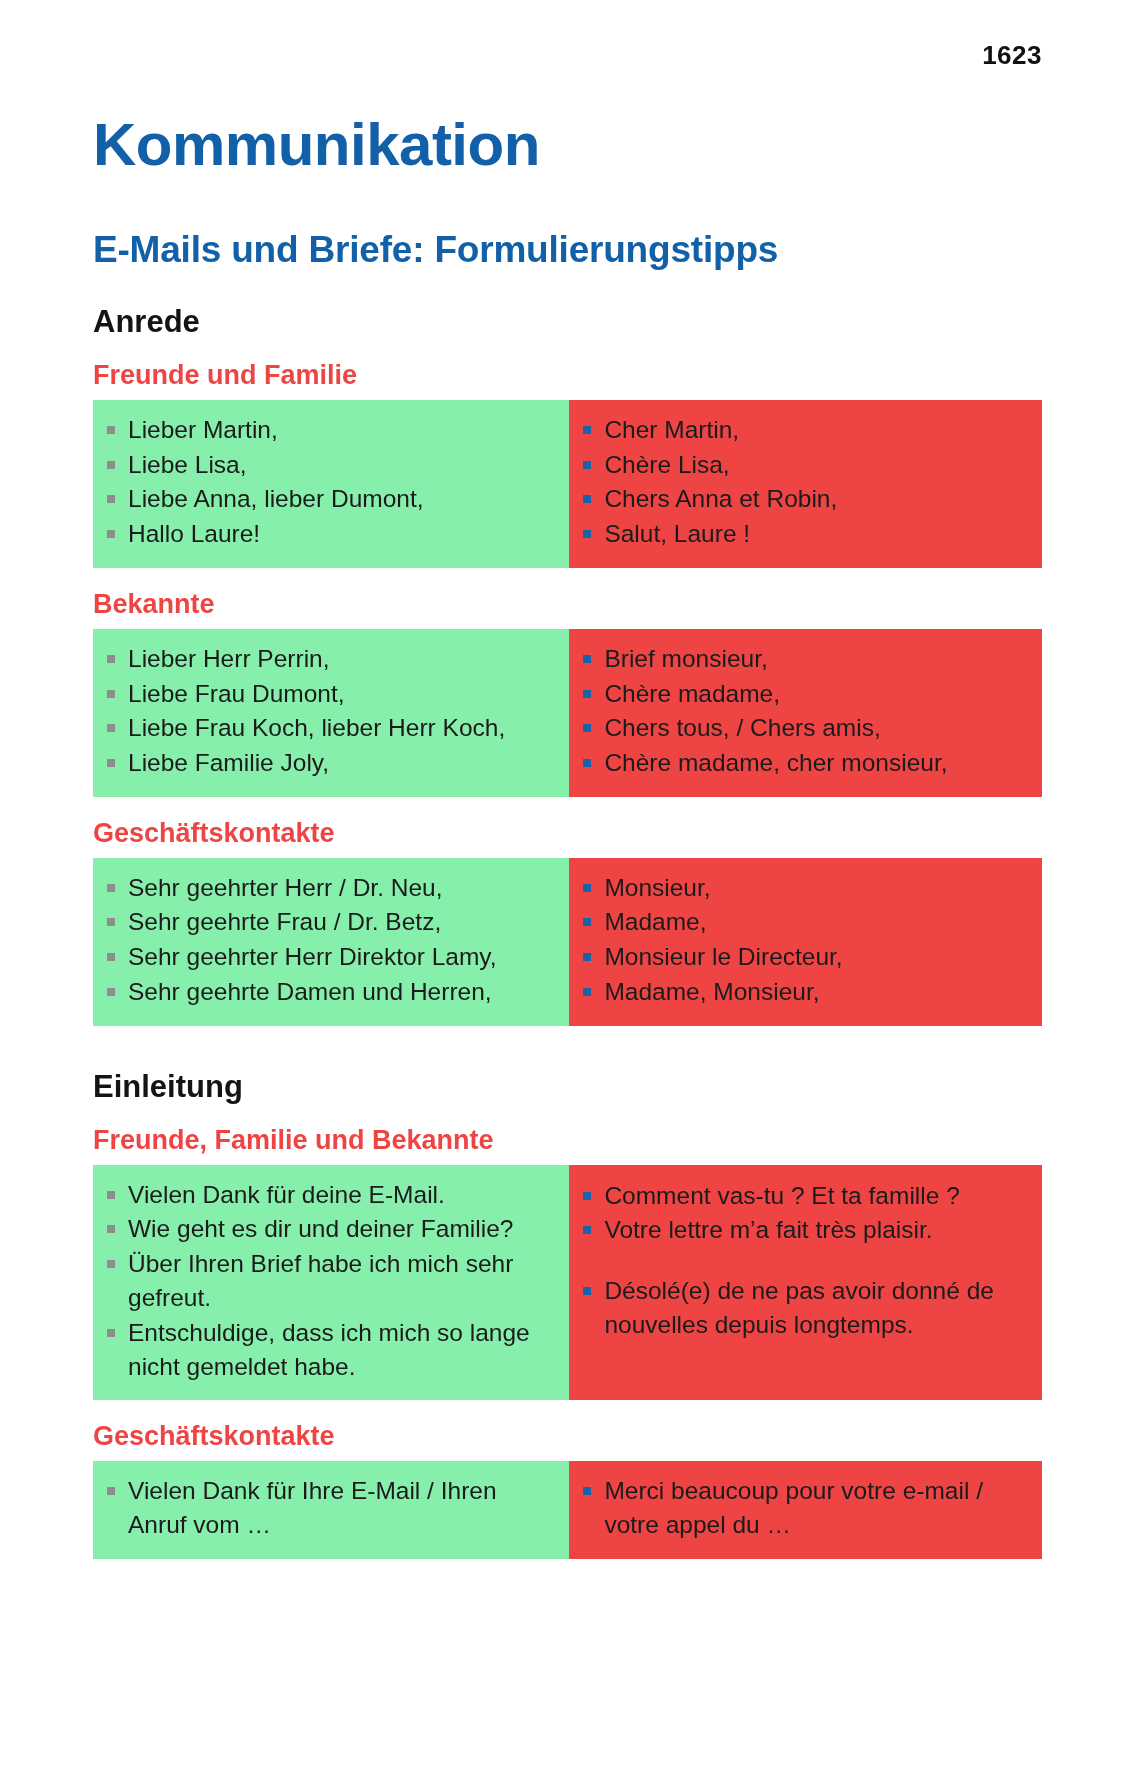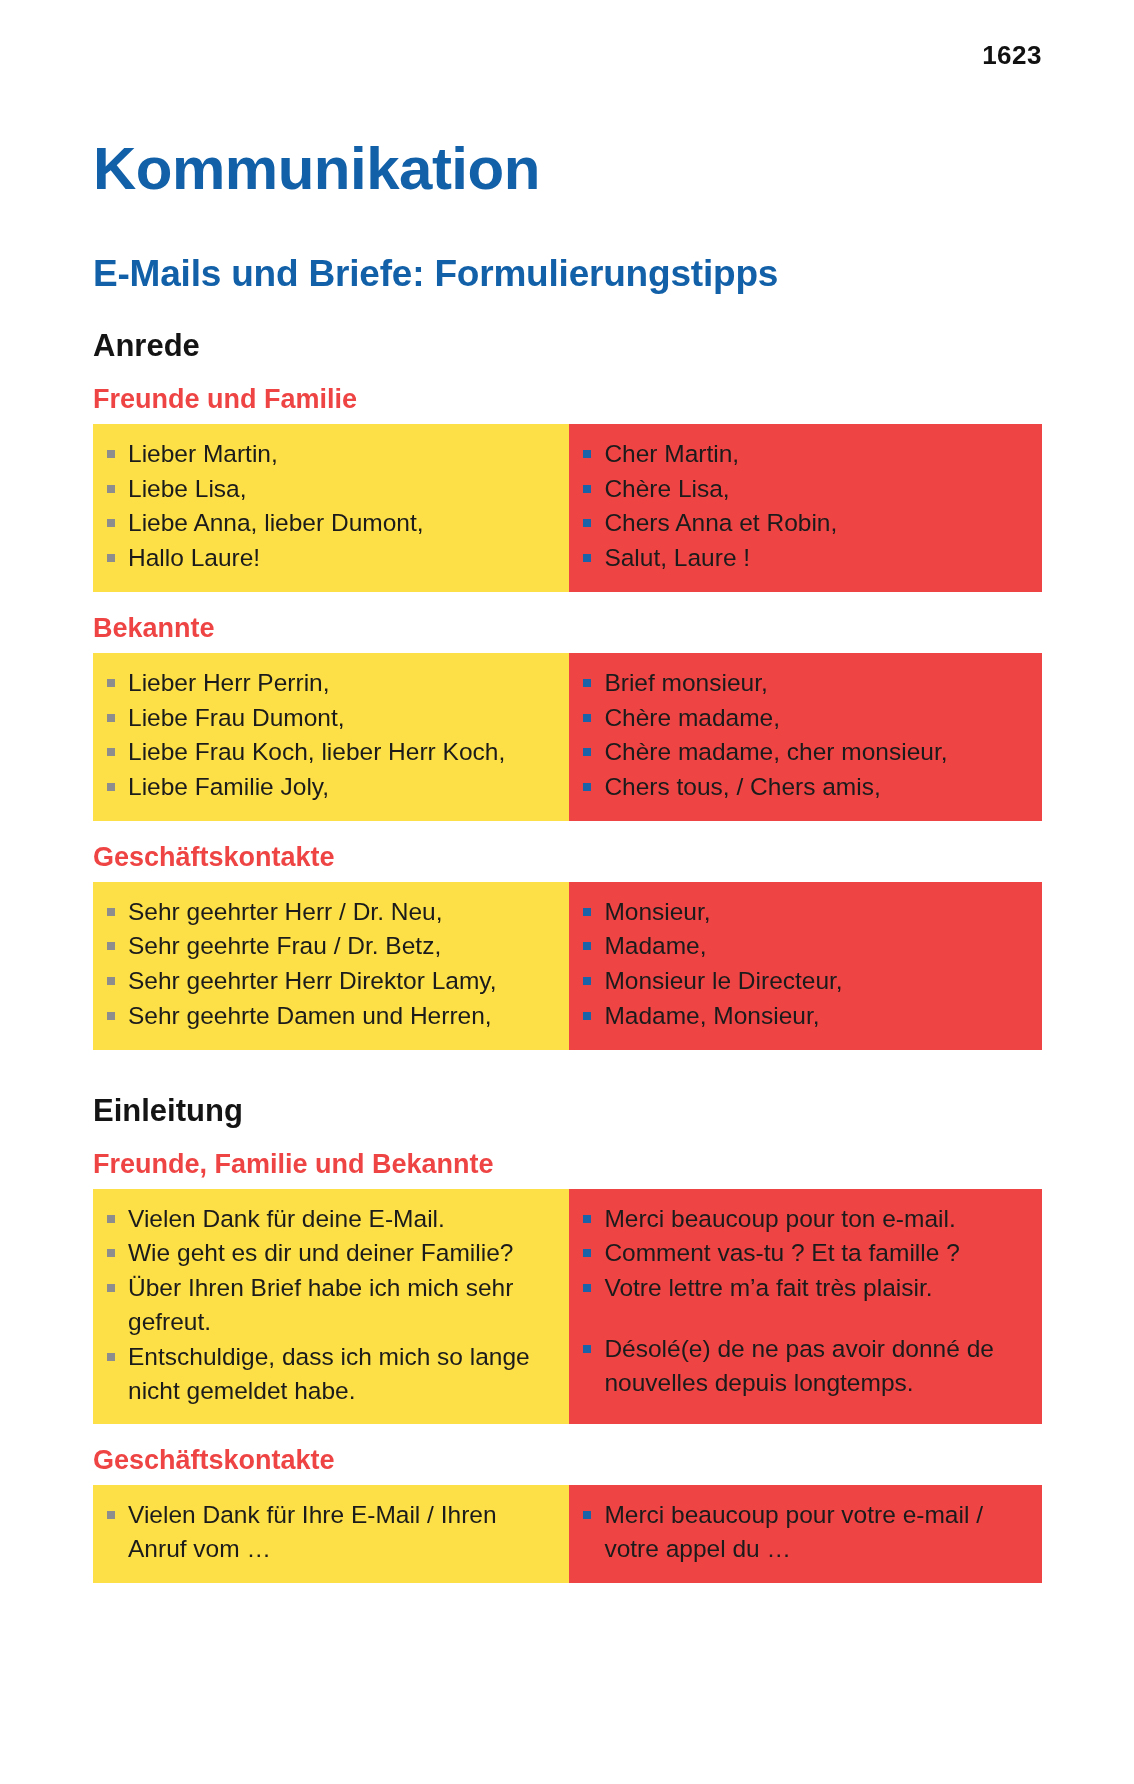--- a/index.html
+++ b/index.html
@@ -46,21 +46,21 @@
     box-sizing: border-box;
   }
 
   
   .chapter-title {
     font-size: 60px;
     font-weight: 700;
     color: #1260a8;
     line-height: 1.04;
     letter-spacing: -0.5px;
-    margin: 46px 0 0 0;
+    margin: 22px 0 0 0;
     white-space: nowrap;
   }
   .section-title {
     font-size: 37px;
     font-weight: 700;
     color: #1260a8;
     line-height: 1.1;
     letter-spacing: -0.2px;
     margin: 54px 0 0 0;
     white-space: nowrap;
@@ -88,21 +88,21 @@
     display: flex;
     width: 100%;
     align-items: stretch;
   }
   .col {
     box-sizing: border-box;
     padding: 13px 10px 16px 12px;
   }
   .col-de {
     width: 50.2%;
-    background: #fde047;
+    background: #86efac;
   }
   .col-fr {
     width: 49.8%;
     background: #ef4444;
   }
   ul.items {
     list-style: none;
     margin: 0;
     padding: 0;
   }
@@ -171,22 +171,22 @@
               <li><span class="bullet"></span><span>Lieber Herr Perrin,</span></li>
               <li><span class="bullet"></span><span>Liebe Frau Dumont,</span></li>
               <li><span class="bullet"></span><span>Liebe Frau Koch, lieber Herr Koch,</span></li>
               <li><span class="bullet"></span><span>Liebe Familie Joly,</span></li>
             </ul>
           </div>
           <div class="col col-fr">
             <ul class="items">
               <li><span class="bullet"></span><span>Brief monsieur,</span></li>
               <li><span class="bullet"></span><span>Chère madame,</span></li>
+              <li><span class="bullet"></span><span>Chers tous, / Chers amis,</span></li>
               <li><span class="bullet"></span><span>Chère madame, cher monsieur,</span></li>
-              <li><span class="bullet"></span><span>Chers tous, / Chers amis,</span></li>
             </ul>
           </div>
         </div>
         <div class="group-title">Geschäftskontakte</div>
         <div class="pair block">
           <div class="col col-de">
             <ul class="items">
               <li><span class="bullet"></span><span>Sehr geehrter Herr / Dr. Neu,</span></li>
               <li><span class="bullet"></span><span>Sehr geehrte Frau / Dr. Betz,</span></li>
               <li><span class="bullet"></span><span>Sehr geehrter Herr Direktor Lamy,</span></li>
@@ -208,21 +208,21 @@
           <div class="col col-de">
             <ul class="items">
               <li><span class="bullet"></span><span>Vielen Dank für deine E-Mail.</span></li>
               <li><span class="bullet"></span><span>Wie geht es dir und deiner Familie?</span></li>
               <li><span class="bullet"></span><span>Über Ihren Brief habe ich mich sehr gefreut.</span></li>
               <li><span class="bullet"></span><span>Entschuldige, dass ich mich so lange nicht gemeldet habe.</span></li>
             </ul>
           </div>
           <div class="col col-fr">
             <ul class="items">
-              <li><span class="bullet"></span><span>Merci beaucoup pour ton e-mail.</span></li>
+              <li><span class="bullet"></span></li>
               <li><span class="bullet"></span><span>Comment vas-tu ? Et ta famille ?</span></li>
               <li><span class="bullet"></span><span>Votre lettre m’a fait très plaisir.</span></li>
               <li class="spacer-before"><span class="bullet"></span><span>Désolé(e) de ne pas avoir donné de nouvelles depuis longtemps.</span></li>
             </ul>
           </div>
         </div>
         <div class="group-title">Geschäftskontakte</div>
         <div class="pair block">
           <div class="col col-de">
             <ul class="items">

